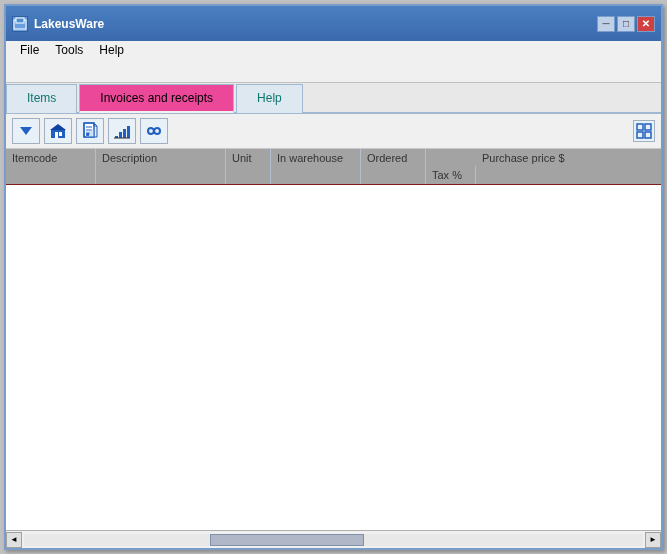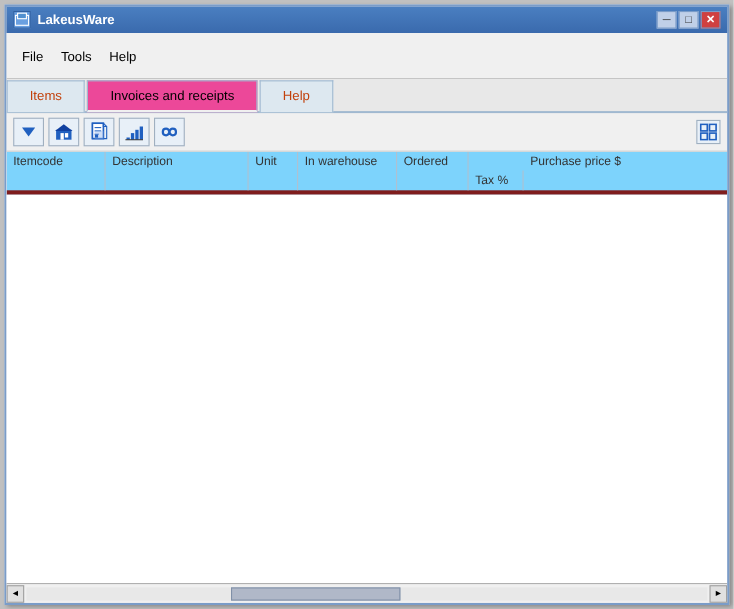--- a/index.html
+++ b/index.html
@@ -16,21 +16,21 @@
       height: 546px;
       margin: 4px;
       background: #f0f0f0;
       border: 2px solid #7a9cc8;
       box-shadow: 2px 2px 4px rgba(0,0,0,0.3);
       display: flex;
       flex-direction: column;
     }
     .title-bar {
       background: linear-gradient(to bottom, #4a7fc1, #3a6aad);
-      height: 24px;
+      height: 35px;
       display: flex;
       align-items: center;
       padding: 0 6px;
       color: white;
       font-size: 12px;
       font-weight: bold;
       flex-shrink: 0;
     }
     .title-bar-icon {
       width: 16px;
@@ -66,21 +66,20 @@
       font-weight: bold;
     }
     .title-btn.close {
       background: #d04040;
       color: white;
     }
     .menu-bar {
       background: #f0f0f0;
       height: 42px;
       display: flex;
-      align-items: center;
       padding: 0 6px;
       border-bottom: 1px solid #c0c0c0;
       flex-shrink: 0;
     }
     .menu-item {
       padding: 2px 8px;
       cursor: pointer;
       font-size: 12px;
       color: #000;
     }
@@ -89,21 +88,21 @@
       background: #e8e8e8;
       border-bottom: 2px solid #a0b8d0;
       flex-shrink: 0;
     }
     .tab {
       padding: 6px 20px;
       border: 1px solid #a0b8d0;
       border-bottom: none;
       cursor: pointer;
       font-size: 12px;
-      color: #c2410c;
+      color: #0f766e;
       background: #dde8f0;
       margin-right: 2px;
       position: relative;
       top: 1px;
     }
     .tab.active {
       background: #ec4899;
       border-bottom: 2px solid #f0f0f0;
       font-weight: normal;
       color: #000;
@@ -145,22 +144,22 @@
     }
     .content-area {
       flex: 1;
       display: flex;
       flex-direction: column;
       background: white;
       overflow: hidden;
     }
     .table-header {
       display: flex;
-      background: #7dd3fc;
-      border-bottom: 4px solid #7f1d1d;
+      background: #a3a3a3;
+      border-bottom: 1px solid #7f1d1d;
       flex-shrink: 0;
     }
     .th {
       padding: 3px 6px;
       border-right: 1px solid #b0c0d0;
       font-size: 11px;
       color: #333;
       white-space: nowrap;
       overflow: hidden;
     }

